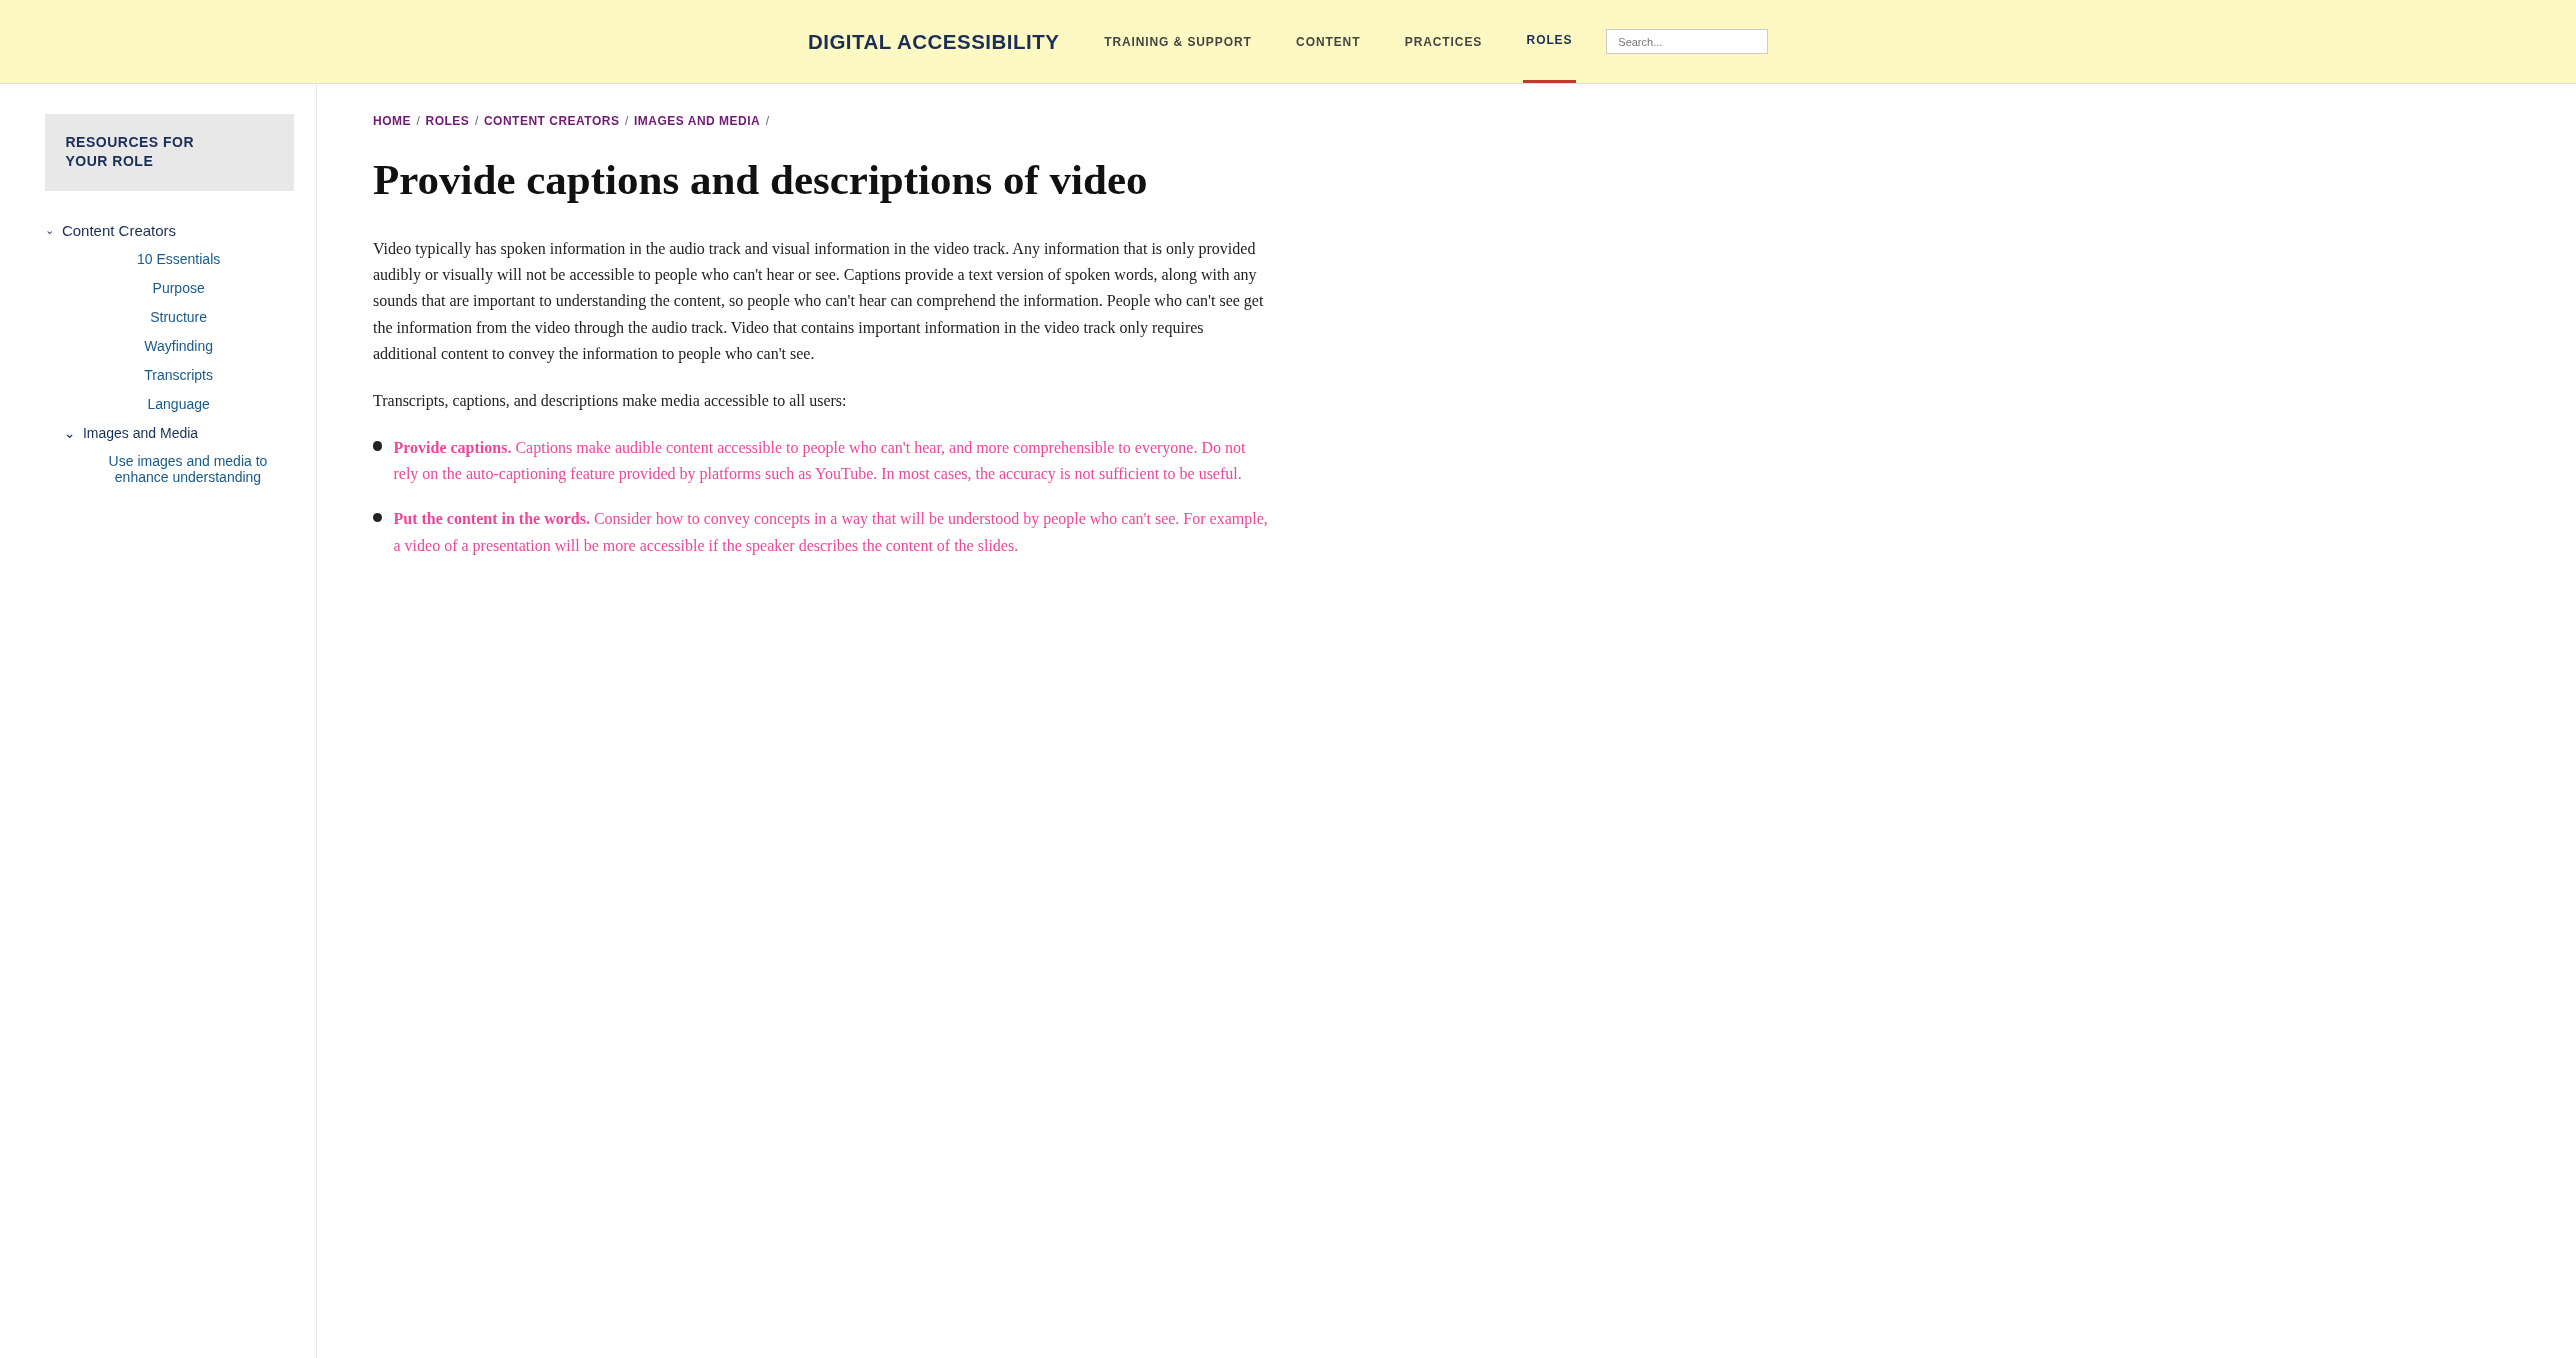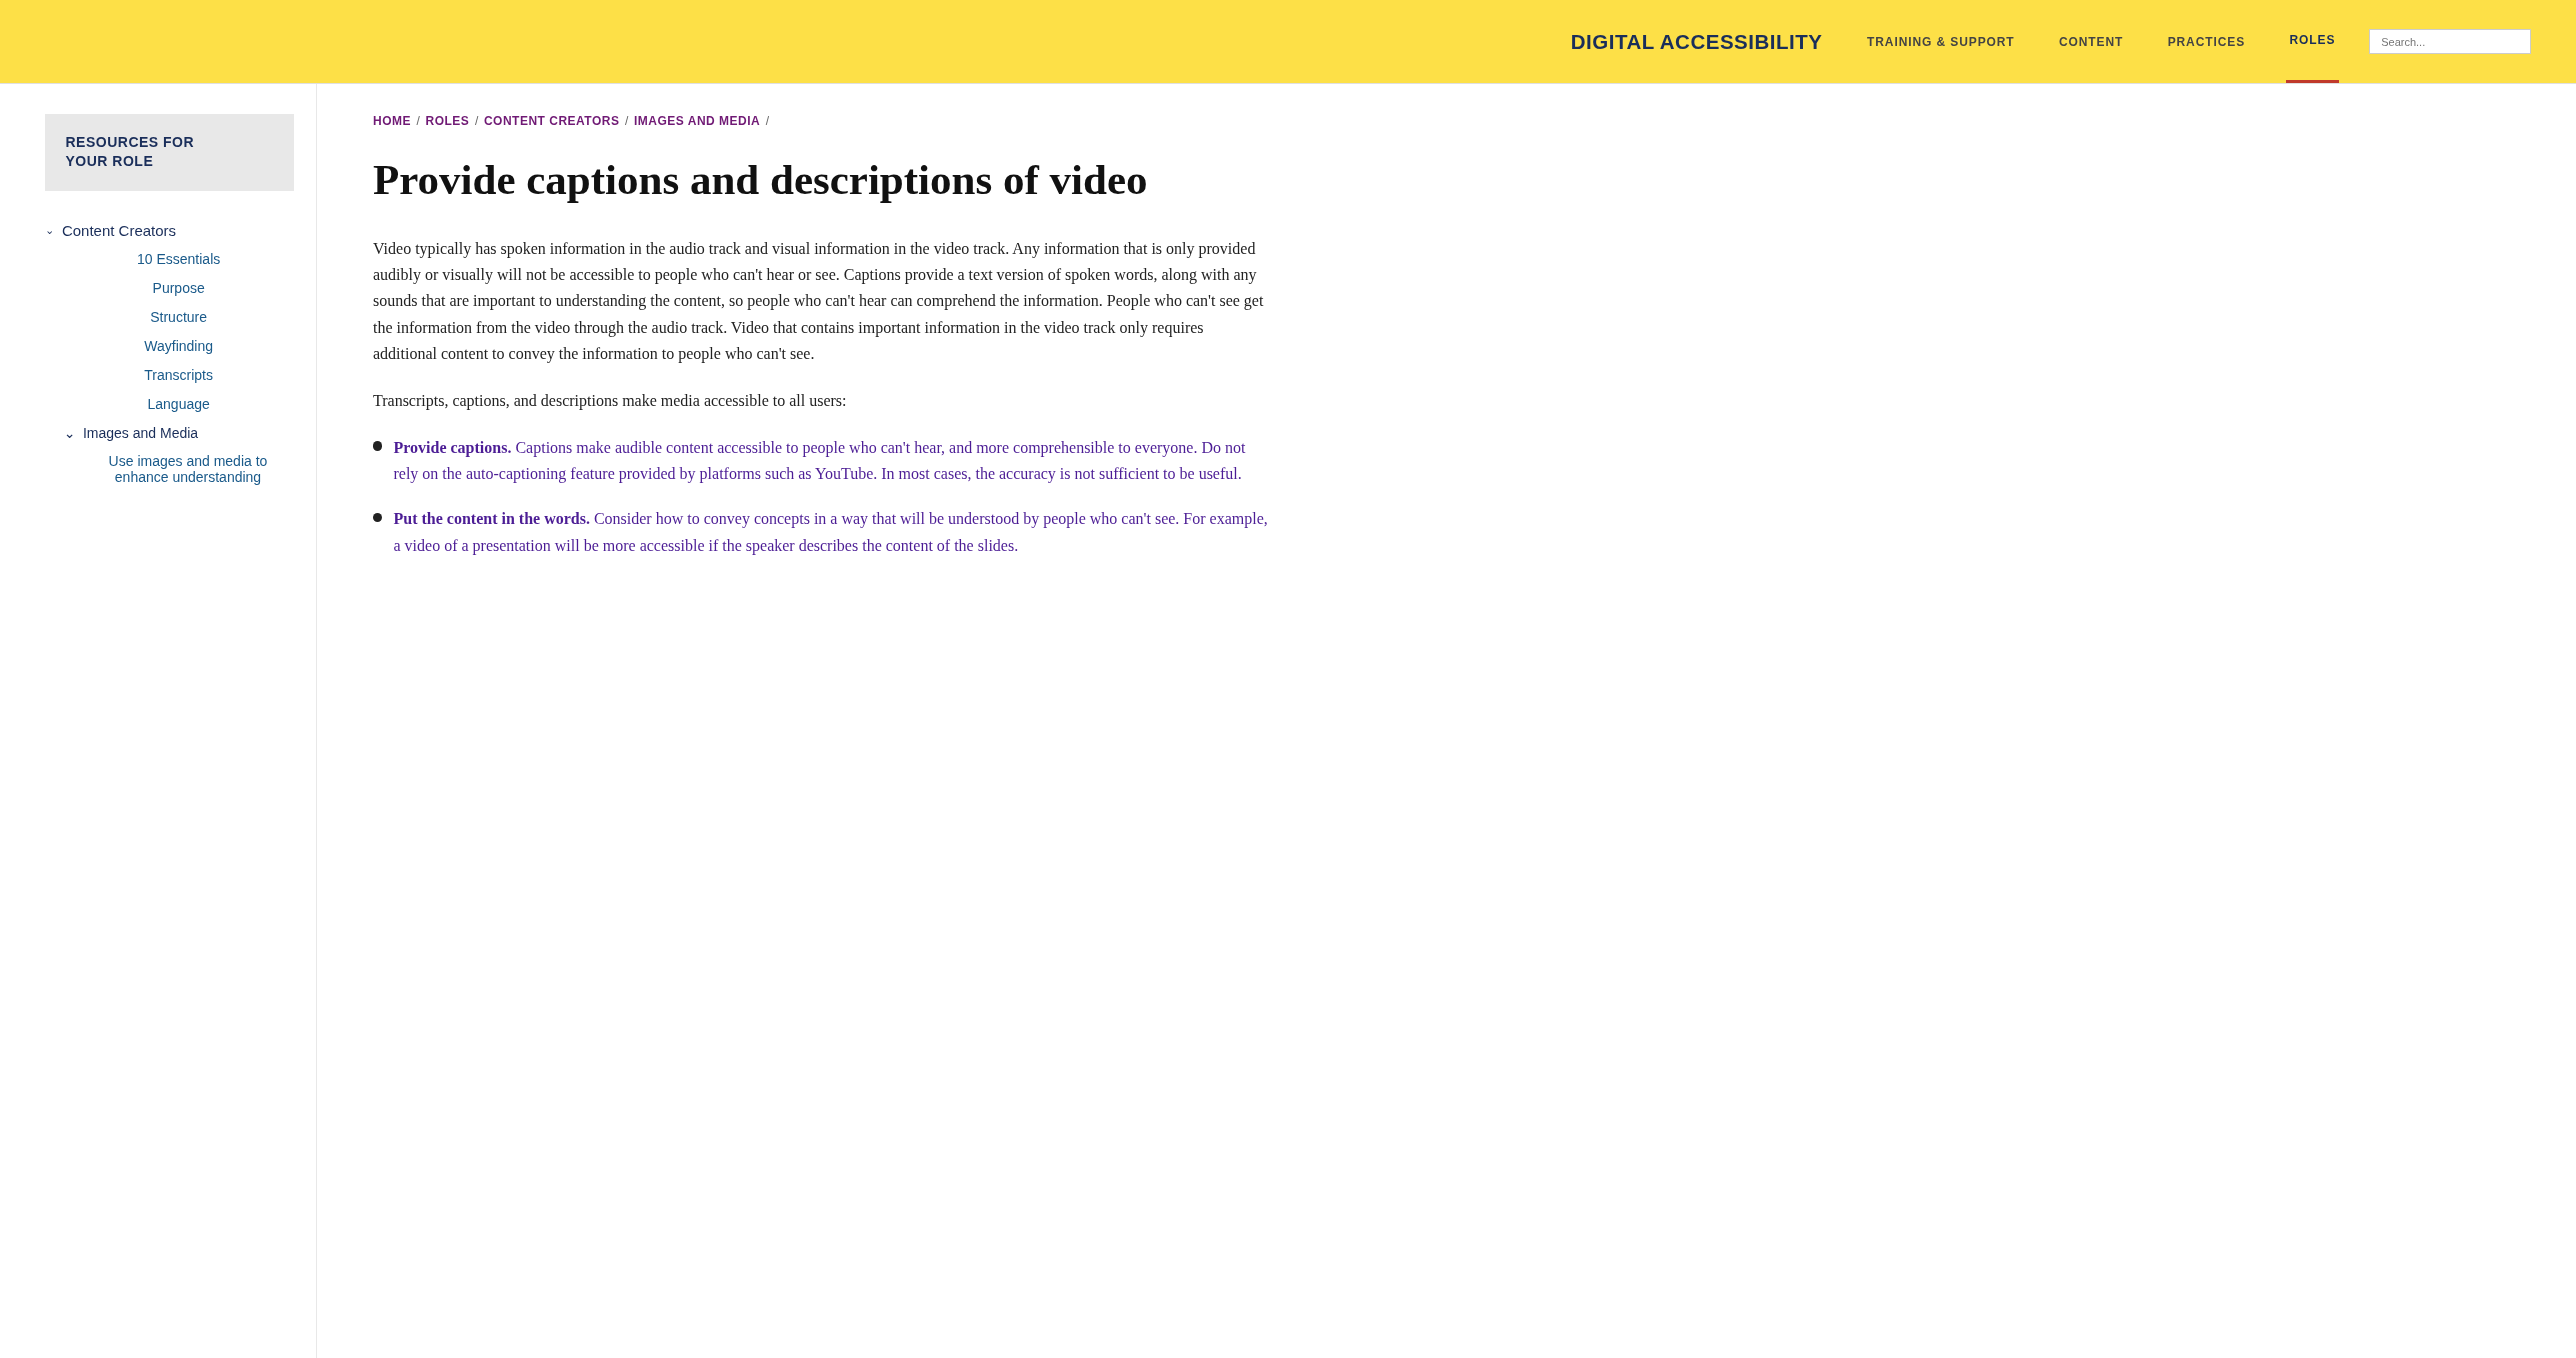--- a/index.html
+++ b/index.html
@@ -10,25 +10,25 @@
     body {
       font-family: Georgia, 'Times New Roman', serif;
       font-size: 15px;
       color: #222;
       background: #fff;
     }
     
     .header {
       display: flex;
       align-items: center;
-      justify-content: flex-end;
+      justify-content: center;
       padding: 0 45px;
       height: 84px;
       border-bottom: 0.9px solid #e0e0e0;
-      background: #fde047;
+      background: #fef9c3;
       gap: 41px;
     }
     .header-logo {
       font-family: Arial, sans-serif;
       font-weight: 900;
       font-size: 20.5px;
       color: #1a2e5a;
       letter-spacing: 0.5px;
       text-transform: uppercase;
     }
@@ -190,21 +190,21 @@
       padding: 0;
       margin: 0;
     }
     .bullet-list li {
       display: flex;
       align-items: flex-start;
       gap: 11.2px;
       font-family: Georgia, serif;
       font-size: 16px;
       line-height: 1.65;
-      color: #4c1d95;
+      color: #ec4899;
       margin-bottom: 18.7px;
     }
     .bullet-dot {
       width: 9.3px;
       height: 9.3px;
       background: #222;
       border-radius: 50%;
       margin-top: 6.5px;
       flex-shrink: 0;
     }

